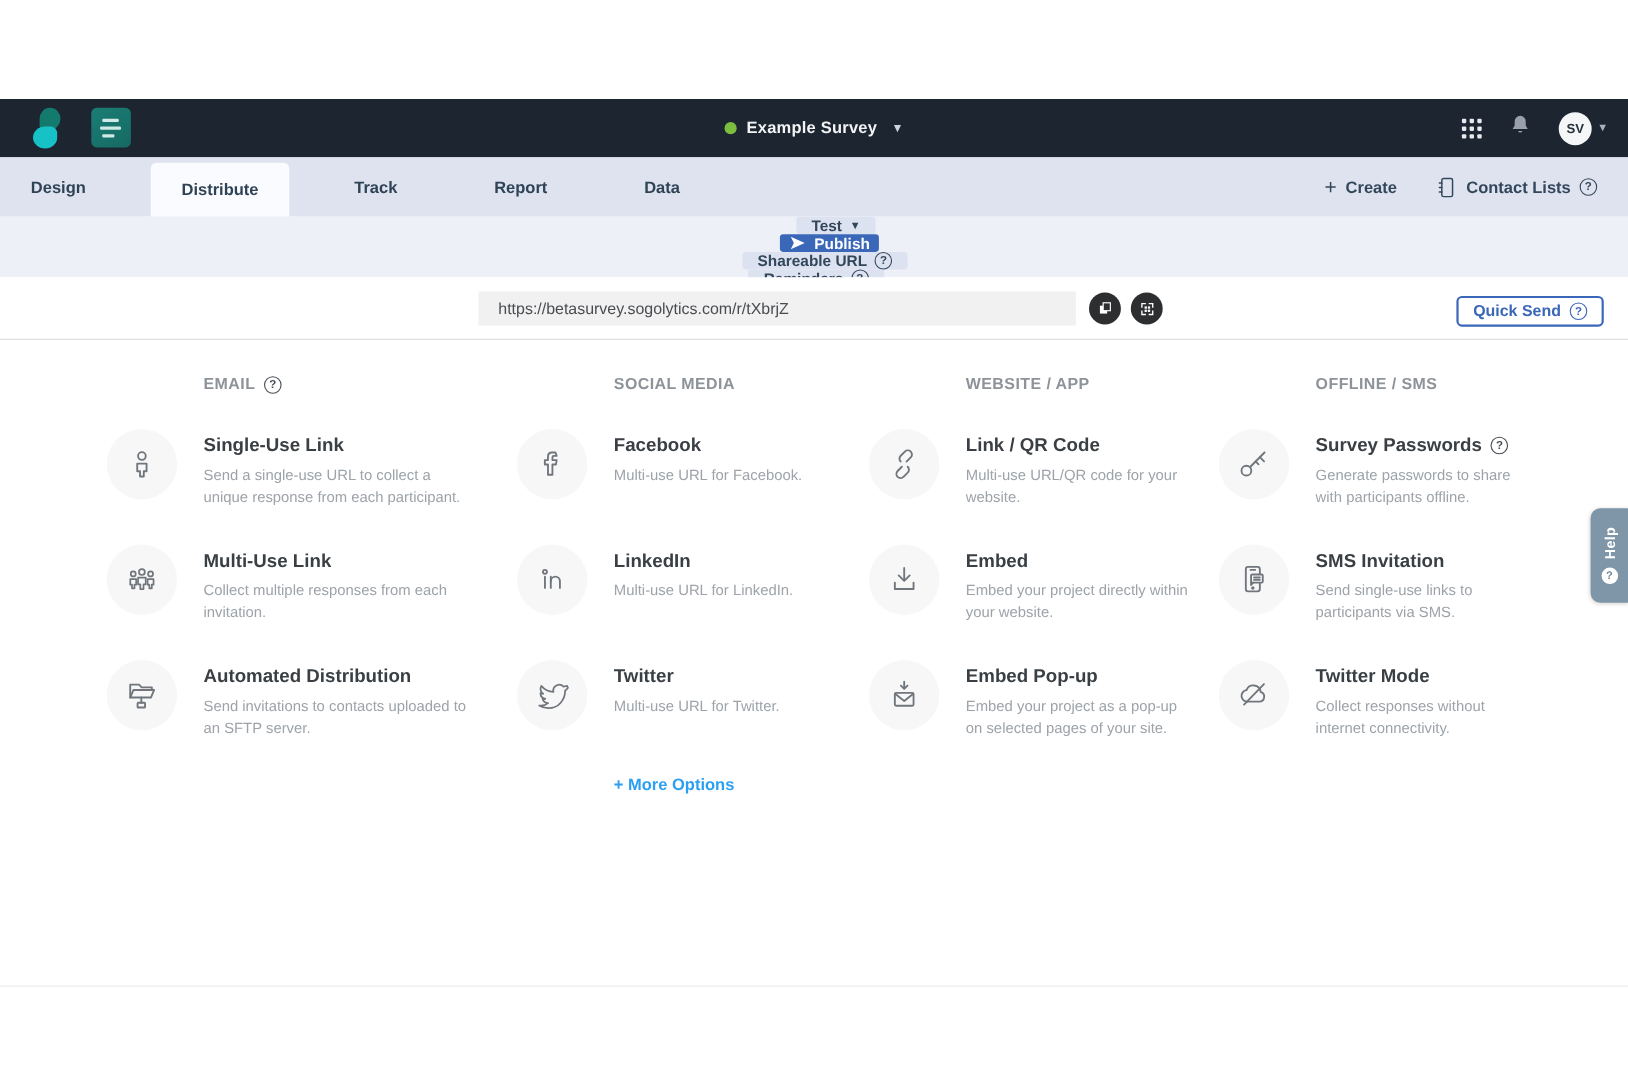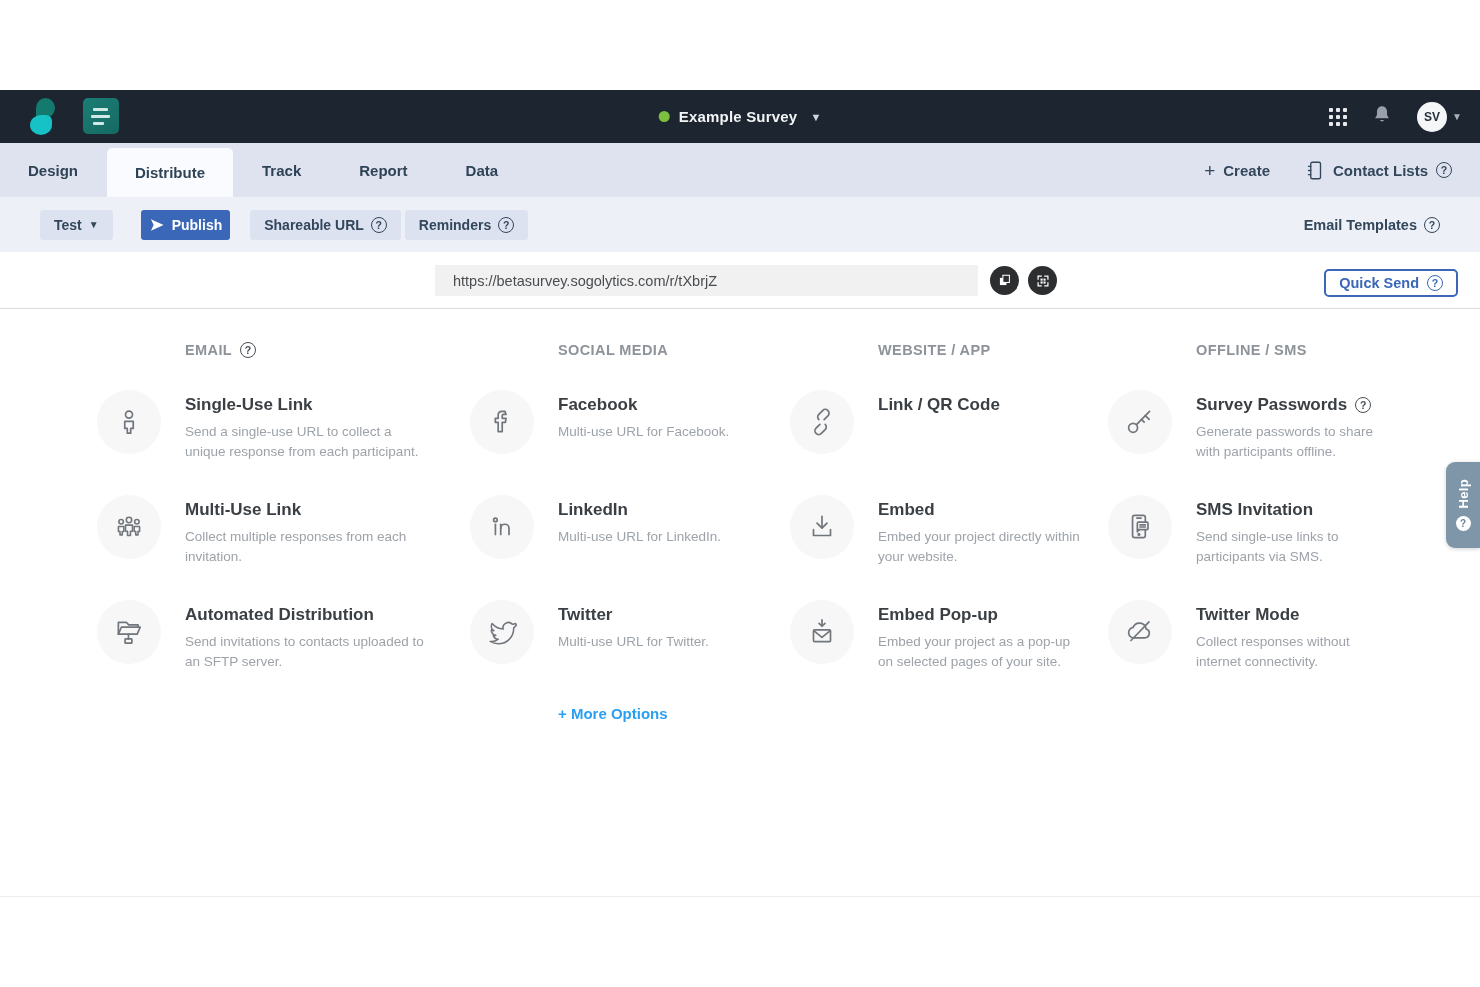--- a/index.html
+++ b/index.html
@@ -22,30 +22,30 @@
   .sw-caret { color:#cfd4da; font-size:11px; margin-left:4px; }
   .top-right { position:absolute; right:18px; top:0; height:53px; display:flex; align-items:center; gap:24px; }
   .apps-grid { display:grid; grid-template-columns:repeat(3,4px); grid-gap:3px; cursor:pointer; }
   .apps-grid b { width:4px; height:4px; background:#e8eaee; border-radius:1px; }
   .bell { cursor:pointer; }
   .avatar-wrap { display:flex; align-items:center; gap:5px; cursor:pointer; }
   .avatar { width:30px; height:30px; border-radius:50%; background:#f4f6f8; color:#27313c; font-size:12px; font-weight:bold; display:flex; align-items:center; justify-content:center; }
   .av-caret { color:#aab1bb; font-size:10px; }
 
   
-  .tabbar { position:absolute; top:143px; left:0; width:100%; height:54px; background:#dfe3ef; display:flex; align-items:stretch; }
+  .tabbar { position:absolute; top:143px; left:0; width:100%; height:54px; background:#dfe3ef; display:flex; align-items:stretch;gap:30px; }
   .tab { display:flex; align-items:center; padding:0 29px; font-size:15px; font-weight:bold; color:#2f4356; cursor:pointer; }
   .tab.first { padding-left:28px; }
   .tab.active { background:#fafbfe; border-radius:5px 5px 0 0; margin-top:5px; padding:0 28px; }
   .tab-actions { margin-left:auto; display:flex; align-items:center; gap:34px; padding-right:28px; }
   .tb-btn { display:flex; align-items:center; gap:8px; font-size:15px; font-weight:bold; color:#33475b; cursor:pointer; }
   .plus-glyph { font-size:19px; font-weight:normal; color:#33475b; line-height:1; }
 
   
-  .toolbar { position:absolute; top:197px; left:0; width:100%; height:55px; background:#eef0f8; display:flex; align-items:center; }
+  .toolbar { position:absolute; top:197px; left:0; width:100%; height:55px; background:#eef0f8; display:flex; align-items:center;flex-direction:column; }
   .tl-btn { height:30px; display:flex; align-items:center; gap:7px; background:#dde2f1; border:none; border-radius:3px; color:#33475b; font-size:14px; font-weight:bold; padding:0 14px; cursor:pointer; font-family:inherit; }
   .btn-test { margin-left:40px; }
   .btn-publish { margin-left:28px; background:#3a67b8; color:#fff; padding:0 8px; }
   .btn-shareable { margin-left:20px; }
   .btn-reminders { margin-left:4px; }
   .caret-sm { font-size:10px; color:#33475b; }
   .email-templates { margin-left:auto; margin-right:40px; display:flex; align-items:center; gap:7px; font-size:14.5px; font-weight:bold; color:#33475b; cursor:pointer; }
 
   
   .qmark { width:16px; height:16px; border:1.5px solid currentColor; border-radius:50%; font-size:10.5px; font-weight:bold; display:inline-flex; align-items:center; justify-content:center; flex:0 0 auto; }
@@ -296,20 +296,21 @@
     </div>
     <div class="dist-item">
       <div class="icircle">
         <svg class="glyph" width="34" height="34" viewBox="0 0 32 32">
           <path d="M14 18.2 l-3.6 3.6 a3.5 3.5 0 0 0 5 5 l3.6 -3.6 a3.5 3.5 0 0 0 0 -5"></path>
           <path d="M18 13.8 l3.6 -3.6 a3.5 3.5 0 0 0 -5 -5 l-3.6 3.6 a3.5 3.5 0 0 0 0 5"></path>
         </svg>
       </div>
       <div class="itxt">
         <div class="ititle">Link / QR Code</div>
+        <div class="idesc">Multi-use URL/QR code for your website.</div>
       </div>
     </div>
     <div class="dist-item">
       <div class="icircle">
         <svg class="glyph" width="34" height="34" viewBox="0 0 32 32">
           <path d="M16 6 v10.5"></path>
           <path d="M11.3 12.3 l4.7 4.7 4.7 -4.7"></path>
           <path d="M8 18.5 v5.5 h16 v-5.5"></path>
         </svg>
       </div>

